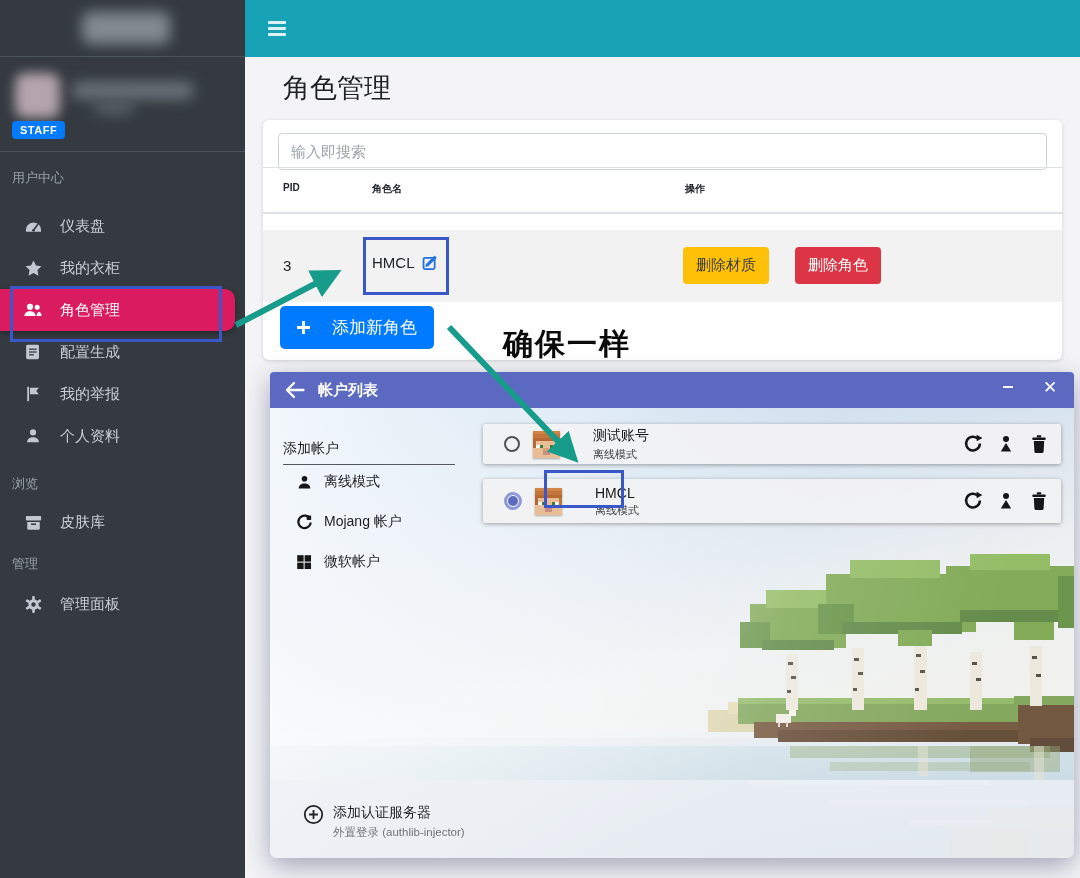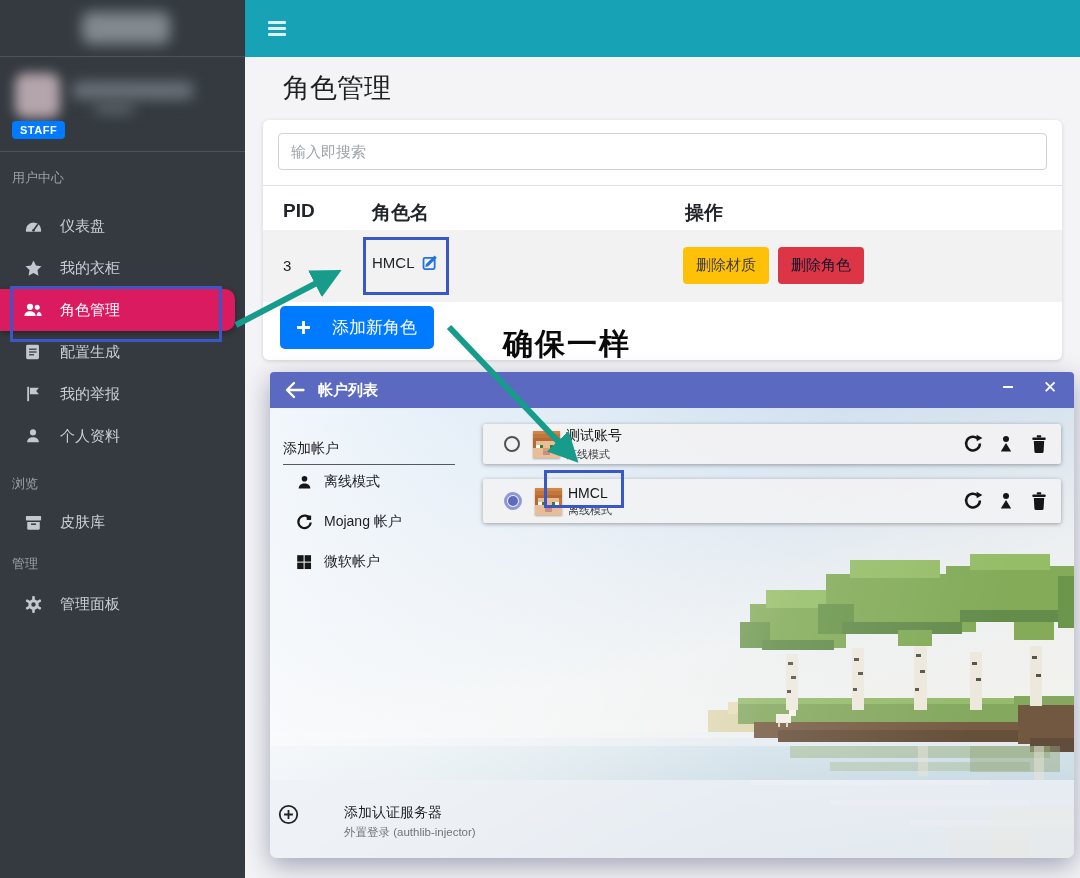--- a/index.html
+++ b/index.html
@@ -28,31 +28,31 @@
   
   .topbar { position:absolute; left:245px; top:0; width:835px; height:57px; background:#18a2b5; z-index:4; }
   .hamburger { position:absolute; left:23px; top:21px; width:18px; height:15px; cursor:pointer; }
   .hamburger span { display:block; height:3px; background:rgba(255,255,255,.85); margin-bottom:3px; border-radius:1px; }
 
   
   .page-title { position:absolute; left:283px; top:70px; font-size:27px; font-weight:500; color:#1d2124; z-index:3; }
   .card { position:absolute; left:263px; top:120px; width:799px; height:240px; background:#fff; border-radius:6px; box-shadow:0 1px 4px rgba(0,0,0,.14); z-index:3; }
   .search-input { position:absolute; left:15px; top:13px; width:769px; height:37px; border:1px solid #ced4da; border-radius:4px; font-size:15px; padding:0 12px; color:#333; outline:none; font-family:inherit; }
   .search-input::placeholder { color:#9fa5ab; }
-  .t-head { position:absolute; top:65px; left:0; width:100%; height:47px; border-top:1px solid #dee2e6; border-bottom:2px solid #dee2e6; font-weight:bold; font-size:19px; color:#212529; }
+  .t-head { position:absolute; top:47px; left:0; width:100%; height:47px; border-top:1px solid #dee2e6; border-bottom:2px solid #dee2e6; font-weight:bold; font-size:10px; color:#212529; }
   .t-head .c1 { position:absolute; left:20px; top:14px; }
   .t-head .c2 { position:absolute; left:109px; top:14px; }
   .t-head .c3 { position:absolute; left:422px; top:14px;font-family:Liberation Serif, serif; }
   .t-row { position:absolute; top:110px; left:0; width:100%; height:72px; background:#f2f2f2; font-size:15px; color:#212529; }
   .t-row .pid { position:absolute; left:20px; top:27px; }
   .name-cell { position:absolute; left:109px; top:24px; display:flex; align-items:center; gap:7px; }
   .actions { position:absolute; left:420px; top:17px; display:flex; gap:9px; }
   .btn { border:none; border-radius:4px; font-size:15px; padding:9px 13px; cursor:pointer; font-family:inherit; }
   .btn-yellow { background:#ffc107; color:#404040; }
-  .btn-red { background:#dc3545; color:#0f172a; }
+  .btn-red { background:#dc3545; color:#ffffff;margin-left:17px; }
   .card-footer { position:absolute; top:182px; left:0; width:100%; height:58px; }
   .btn-add { position:absolute; left:17px; top:4px; background:#007bff; color:#fff; border:none; border-radius:5px; font-size:17px; padding:10px 17px; display:flex; align-items:center; gap:22px; cursor:pointer; font-family:inherit; }
   .annotation-text { position:absolute; left:240px; top:22px; font-size:30px; font-weight:bold; color:#0a0a0a; letter-spacing:2px; }
 
   
   .launcher { position:absolute; left:270px; top:372px; width:804px; height:486px; z-index:10; border-radius:4px 4px 8px 8px; box-shadow:0 8px 26px rgba(25,35,80,.38); }
   .titlebar { position:absolute; left:0; top:0; width:100%; height:36px; background:#5c69c0; border-radius:4px 4px 0 0; color:#fff; }
   .tb-title { position:absolute; left:48px; top:9px; font-size:15px; font-weight:bold; }
   .tb-back { position:absolute; left:14px; top:8px; width:22px; height:20px; cursor:pointer; }
   .tb-min { position:absolute; right:52px; top:2px; width:28px; height:30px; text-align:center; font-size:20px; font-weight:bold; cursor:pointer; }
@@ -64,27 +64,27 @@
 
   .add-acct-label { position:absolute; left:13px; top:32px; font-size:14px; color:#1d1d1d; width:172px; padding-bottom:6px; border-bottom:1px solid #55585e; z-index:3; }
   .method { position:absolute; left:0; width:200px; height:28px; display:flex; align-items:center; z-index:3; cursor:pointer; color:#1d1f22; font-size:14px; }
   .method .mico { width:20px; margin-left:24px; display:flex; justify-content:center; }
   .method .mlabel { margin-left:10px; }
 
   .acct-row { position:absolute; left:213px; width:578px; background:rgba(241,241,242,.96); border-radius:3px; box-shadow:0 1px 4px rgba(0,0,0,.35); z-index:3; display:flex; align-items:center; cursor:pointer; }
   .radio { width:16px; height:16px; border-radius:50%; border:2px solid #4f5257; margin-left:21px; flex:none; }
   .radio.sel { border:3px solid #8e99d9; background:#5c6bc0; background-clip:content-box; padding:1px; width:18px; height:18px; }
   .face { margin-left:13px; flex:none; box-shadow:0 1px 2px rgba(0,0,0,.3); }
-  .acct-texts { margin-left:6px; }
+  .acct-texts { margin-left:33px; }
   .acct-name { font-size:14px; color:#161616; }
   .acct-type { font-size:11px; color:#3c3e42; margin-top:2px; }
   .row-icons { margin-left:auto; margin-right:12px; display:flex; gap:13px; align-items:center; }
   .row-icons .ric { width:20px; height:20px; cursor:pointer; }
 
-  .add-server { position:absolute; left:8px; top:396px; display:flex; z-index:4; cursor:pointer;gap:36px; }
+  .add-server { position:absolute; left:33px; top:396px; display:flex; z-index:4; cursor:pointer; }
   .as-texts { margin-left:9px; }
   .as-label { font-size:14px; color:#1f2124; }
   .as-sub { font-size:11.5px; color:#70757c; margin-top:3px; }
 
   
   .anno-box { position:absolute; border:3px solid #3a57c8; z-index:40; pointer-events:none; }
   .anno-1 { left:10px; top:286px; width:212px; height:56px; }
   .anno-2 { left:363px; top:237px; width:86px; height:58px; }
   .anno-3 { left:544px; top:470px; width:80px; height:38px; }
   .arrows { position:absolute; inset:0; z-index:50; pointer-events:none; }

